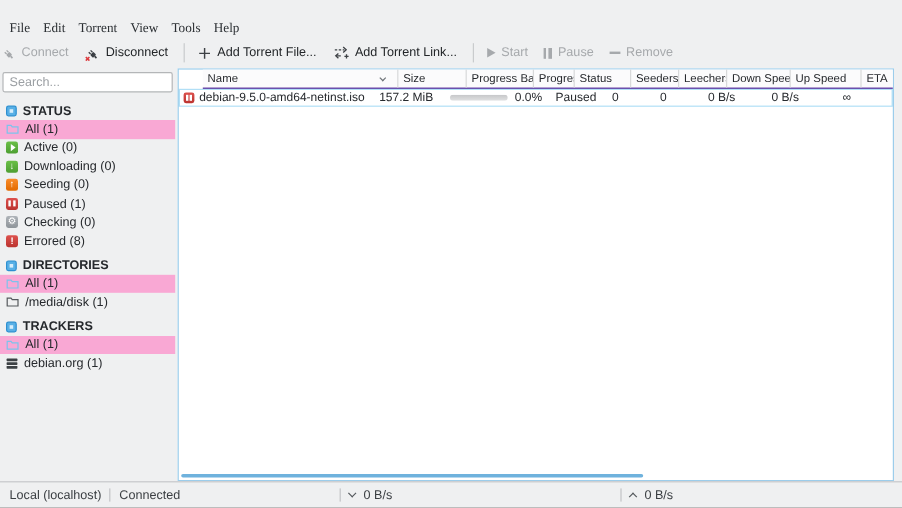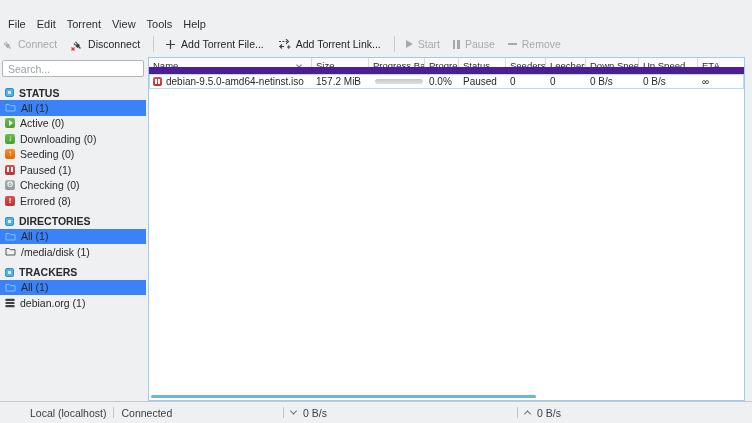--- a/index.html
+++ b/index.html
@@ -24,21 +24,21 @@
   .win-controls { position:absolute; right:7px; top:0; height:17px;
     display:flex; align-items:center; gap:11px; color:#c7cacd; }
   .chev { display:inline-block; width:5px; height:5px;
     border-right:1.3px solid currentColor; border-bottom:1.3px solid currentColor; }
   .chev.down { transform:rotate(45deg) translate(-1px,-1px); }
   .chev.up { transform:rotate(-135deg) translate(-1px,-1px); }
   .close-btn { width:12px; height:12px; border-radius:50%; background:#a9aeb2;
     display:flex; align-items:center; justify-content:center; }
   
   .menubar { position:absolute; top:18px; left:0; right:0; height:13px;
-    display:flex; align-items:center; padding-left:8px; font-size:11px; color:#2b2f33; }
+    display:flex; align-items:center; padding-left:8px; font-size:11px; color:#2b2f33;font-family:Liberation Serif, serif; }
   .menu-item { margin-right:11px; line-height:13px; }
   
   .toolbar { position:absolute; top:31px; left:0; right:0; height:26px;
     display:flex; align-items:center; padding-left:0; font-size:10.5px; color:#232629; }
   .tbtn { display:flex; align-items:center; gap:5px; margin-right:13px; white-space:nowrap; }
   .tbtn.disabled { color:#a6a9ac; }
   .tsep { width:1px; height:16px; background:#c9cbcd; margin:0 11px 0 0; flex:none; }
   .tri-gray { width:0; height:0; border-left:7px solid currentColor;
     border-top:4px solid transparent; border-bottom:4px solid transparent; }
   .pausebars { display:flex; gap:2px; }
@@ -48,21 +48,21 @@
   .content { position:absolute; top:57px; left:0; right:0; height:344px; }
   .sidebar { position:absolute; left:0; top:0; width:146px; height:344px;
     font-size:10.5px; }
   .search-wrap { padding:3px 2px 3px 2px; }
   .search-wrap input { width:142px; height:17px; border:1px solid #b4b6b8;
     border-radius:2px; background:#ffffff; font:inherit; font-size:10.5px;
     padding:0 5px; color:#26292d; outline:none; }
   .search-wrap input::placeholder { color:#9b9fa3; }
   .side-item { height:15.5px; display:flex; align-items:center; gap:5px;
     padding-left:5px; white-space:nowrap; }
-  .side-item.selected { background:#3b82f6; }
+  .side-item.selected { background:#f9a8d4; }
   .side-header { height:15px; display:flex; align-items:center; gap:5px;
     padding-left:5px; font-weight:bold; margin-top:5px; }
   .mini { width:10px; height:10px; border-radius:2px; flex:none;
     display:flex; align-items:center; justify-content:center;
     color:#fff; font-size:8px; font-weight:bold; line-height:10px; }
   .mini-header { width:9px; height:9px; border-radius:2px; flex:none;
     background:#58b0e6; border:1px solid #2d8fd0;
     display:flex; align-items:center; justify-content:center; }
   .mini-header i { width:3px; height:3px; background:#d6edfb; }
   .mini-green { background:linear-gradient(#6abf47,#4d9e31); }
@@ -70,21 +70,21 @@
   .mini-red { background:linear-gradient(#dd514d,#bb3430); }
   .mini-gray { background:linear-gradient(#aeb3b8,#8f959a); }
   .tri-white { width:0; height:0; border-left:4.5px solid #fff;
     border-top:3px solid transparent; border-bottom:3px solid transparent; margin-left:1px; }
   .wbars { display:flex; gap:1.5px; }
   .wbars i { width:2px; height:5px; background:#fff; }
   
   .torrent-table { position:absolute; left:148px; top:0; width:597px; height:344px;
     background:#ffffff; border:1px solid #9ccdeb; }
   .thead { display:flex; height:16px; background:#fbfbfc;
-    border-bottom:7px solid #4c1d95; font-size:9.5px; color:#26292d; }
+    border-bottom:1px solid #4c1d95; font-size:9.5px; color:#26292d;margin-left:20px; }
   .th { border-right:1px solid #d8d9da; padding-left:4px; line-height:15px;
     white-space:nowrap; overflow:hidden; position:relative; flex:none; }
   .th:last-child { border-right:none; flex:1; }
   .sort-chev { position:absolute; right:10px; top:5px; width:4px; height:4px;
     border-right:1.2px solid #70757a; border-bottom:1.2px solid #70757a;
     transform:rotate(45deg); }
   .trow { display:flex; height:15px; align-items:center; font-size:10px;
     outline:1px solid rgba(61,174,233,0.4); outline-offset:-1px; }
   .td { padding-left:4px; white-space:nowrap; overflow:hidden; flex:none;
     display:flex; align-items:center; gap:4px; }
@@ -336,21 +336,21 @@
         <div class="td c6">0</div>
         <div class="td c7">0 B/s</div>
         <div class="td c8">0 B/s</div>
         <div class="td c9">∞</div>
       </div>
       <div class="hscroll"></div>
     </div>
   </div>
 
   <div class="statusbar">
-    <div class="sb-group" style="left:8px;margin-left:22px;">
+    <div class="sb-group" style="left:8px;">
       <span>Local (localhost)</span>
       <span class="sb-sep"></span>
       <span>Connected</span>
     </div>
     <div class="sb-group" style="left:283px;">
       <span class="sb-sep"></span>
       <span class="sb-chev down"></span>
       <span>0 B/s</span>
     </div>
     <div class="sb-group" style="left:517px;">

